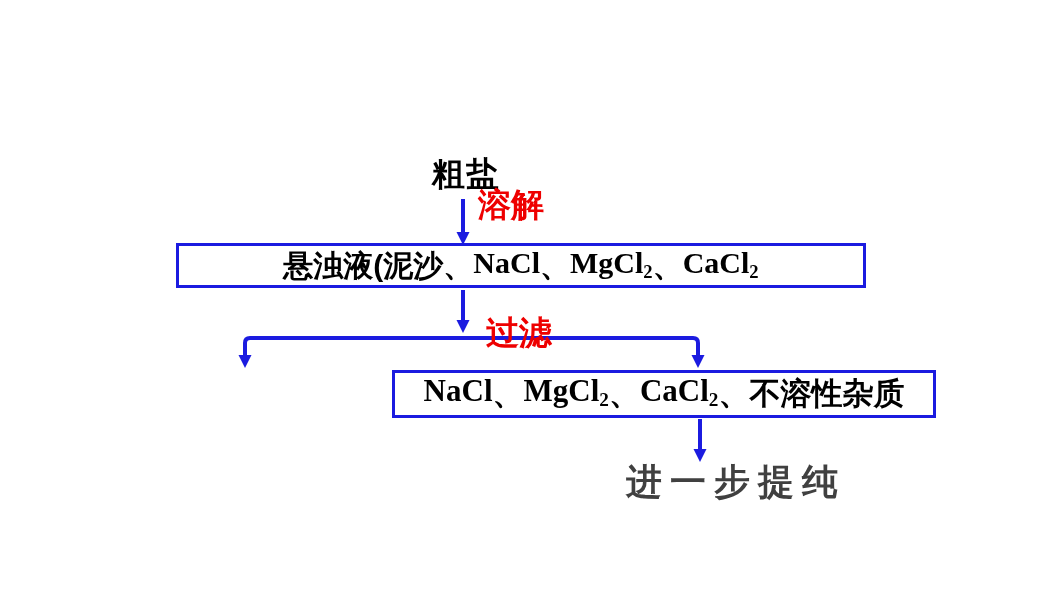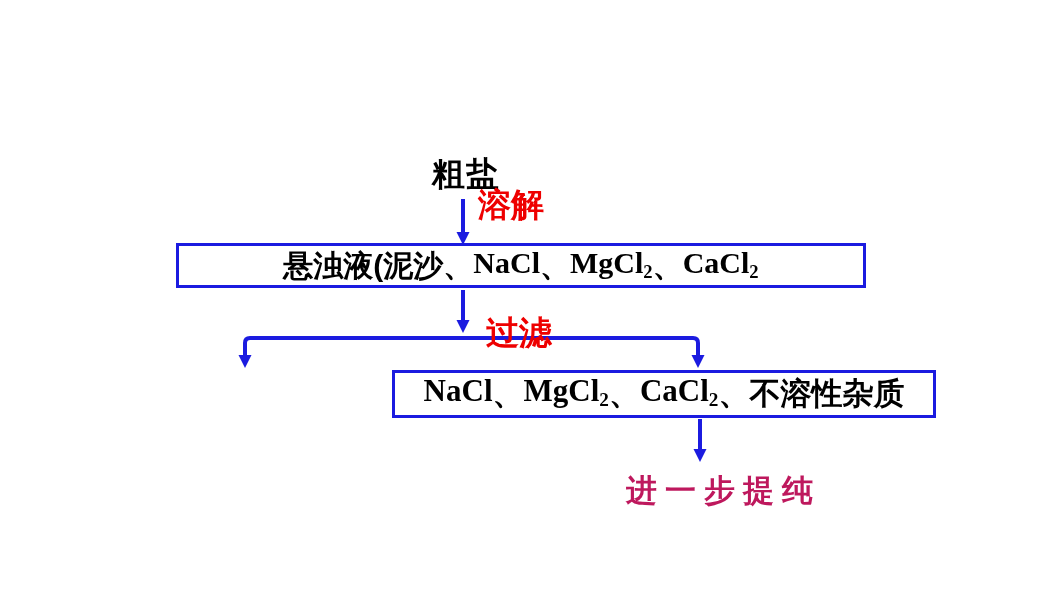--- a/index.html
+++ b/index.html
@@ -49,23 +49,23 @@
     top: 296px;
     margin-top: 20px;
   }
   .lbl-insoluble {
     left: 171px;
     top: 372px;
     font-size: 33px;
   }
   .lbl-further {
     left: 626px;
-    top: 475px;
-    color: #be185d;
-    font-size: 31px;
+    top: 464px;
+    color: #404040;
+    font-size: 36px;
     letter-spacing: 8px;
   }
   .flowbox {
     position: absolute;
     border: 3px solid #1b1be0;
     background: #ffffff;
     display: flex;
     align-items: flex-start;
     justify-content: center;
     white-space: nowrap;

